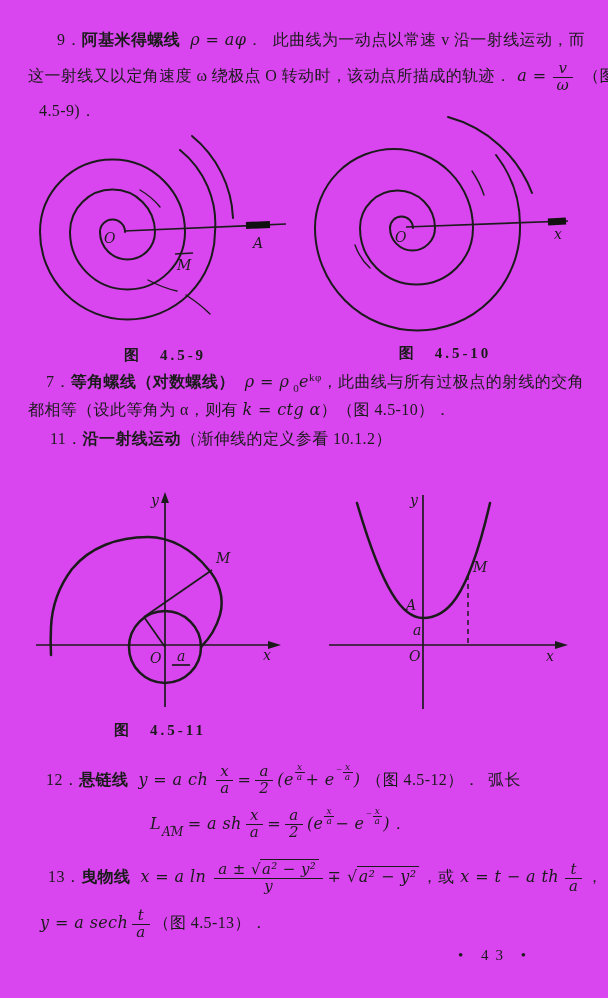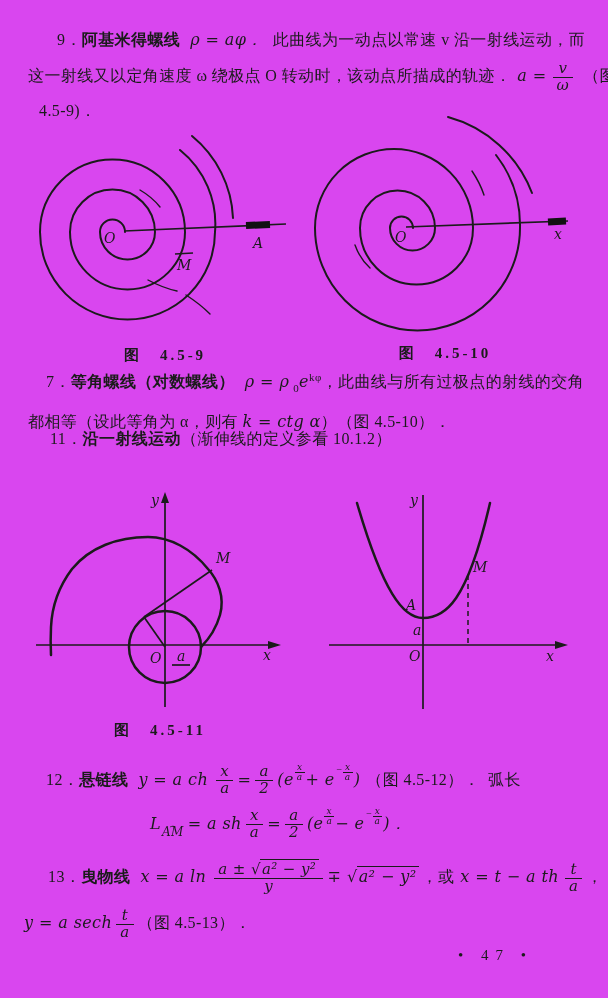--- a/index.html
+++ b/index.html
@@ -83,21 +83,21 @@
       <line class="arrowbar" x1="248" y1="109" x2="266" y2="108"></line>
       <text x="95" y="129">O</text>
       <text x="254" y="126">x</text>
     </svg>
     <div class="caption">图　4.5-10</div>
   </div>
 
   <div class="line" style="top:371px;left:46px;">
     <span class="cn">7．</span><span class="cn bold">等角螺线（对数螺线）</span><span class="mi gap2">ρ = ρ</span><sub>0</sub><span class="mi">e</span><sup>kφ</sup><span class="cn">，</span><span class="cn">此曲线与所有过极点的射线的交角</span>
   </div>
-  <div class="line" style="top:412px;left:28px;text-align:center;">
+  <div class="line" style="top:400px;left:28px;text-align:center;">
     <span class="cn">都相等（设此等角为 α，则有 </span><span class="mi">k = ctg α</span><span class="cn">）（图 4.5-10）．</span>
   </div>
 
   <div class="line" style="top:429px;left:50px;">
     <span class="cn">11．</span><span class="cn bold">沿一射线运动</span><span class="cn">（渐伸线的定义参看 10.1.2）</span>
   </div>
 
   <div class="fig" style="top:487px;left:20px;width:280px;">
     <svg width="280" height="225" viewBox="0 0 280 225">
       <line class="axis" x1="16" y1="158" x2="258" y2="158"></line>
@@ -139,19 +139,19 @@
   </div>
 
   <div class="line" style="top:806px;left:150px;">
     <span class="mi">L</span><span class="Lsub"><span class="arc">⌢</span><span class="ab">AM</span></span><span class="mi">= a sh</span><span class="frac"><span class="num">x</span><span class="den">a</span></span><span class="mi">=</span><span class="frac"><span class="num">a</span><span class="den">2</span></span><span class="mi">(e</span><span class="exp"><span class="sfrac"><span class="num">x</span><span class="den">a</span></span></span><span class="mi">− e</span><span class="exp"><span class="m">−</span><span class="sfrac"><span class="num">x</span><span class="den">a</span></span></span><span class="mi">)．</span>
   </div>
 
   <div class="line" style="top:862px;left:48px;">
     <span class="cn">13．</span><span class="cn bold">曳物线</span><span class="mi gap2">x = a ln</span><span class="frac"><span class="num"><span class="mi">a ± </span><span class="sqrt"><span class="rs">√</span><span class="rad">a² − y²</span></span></span><span class="den">y</span></span><span class="mi">∓</span><span class="sqrt gap1"><span class="rs">√</span><span class="rad">a² − y²</span></span><span class="cn">，</span><span class="cn">或</span><span class="mi gap1">x = t − a th</span><span class="frac"><span class="num">t</span><span class="den">a</span></span><span class="cn">，</span>
   </div>
 
-  <div class="line" style="top:908px;left:24px;">
+  <div class="line" style="top:908px;left:40px;">
     <span class="mi">y = a sech</span><span class="frac"><span class="num">t</span><span class="den">a</span></span><span class="cn">（图 4.5-13）．</span>
   </div>
 
-  <div class="pagenum" style="top:947px;left:458px;">• 47 •</div>
+  <div class="pagenum" style="top:947px;left:458px;">• 43 •</div>
 
 </div>
 
 </body></html>

